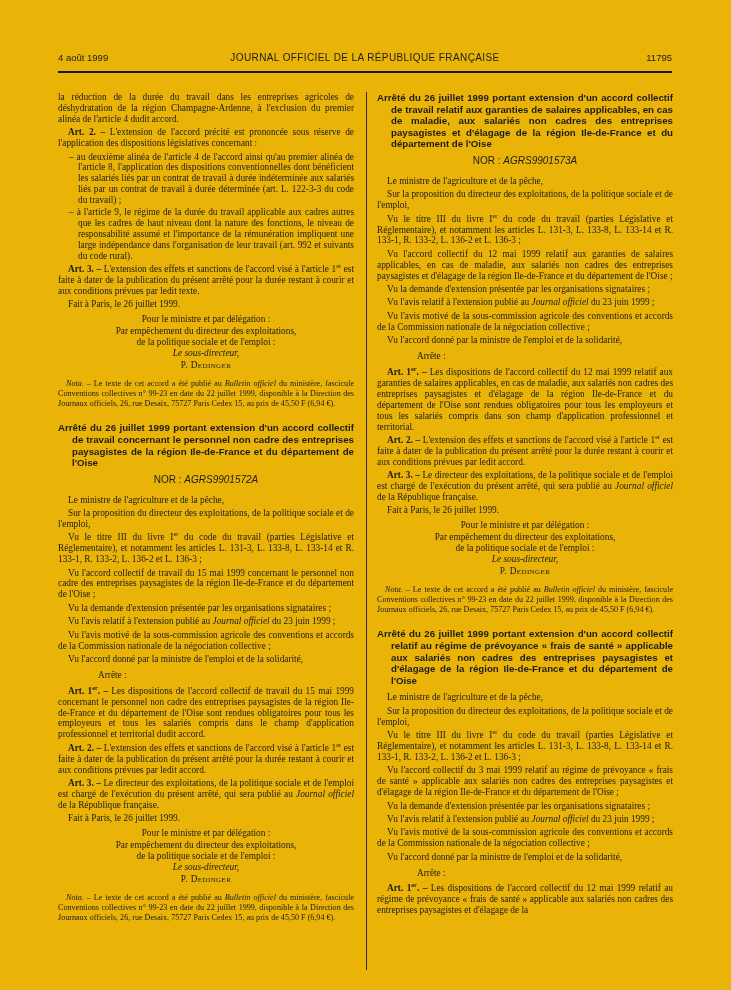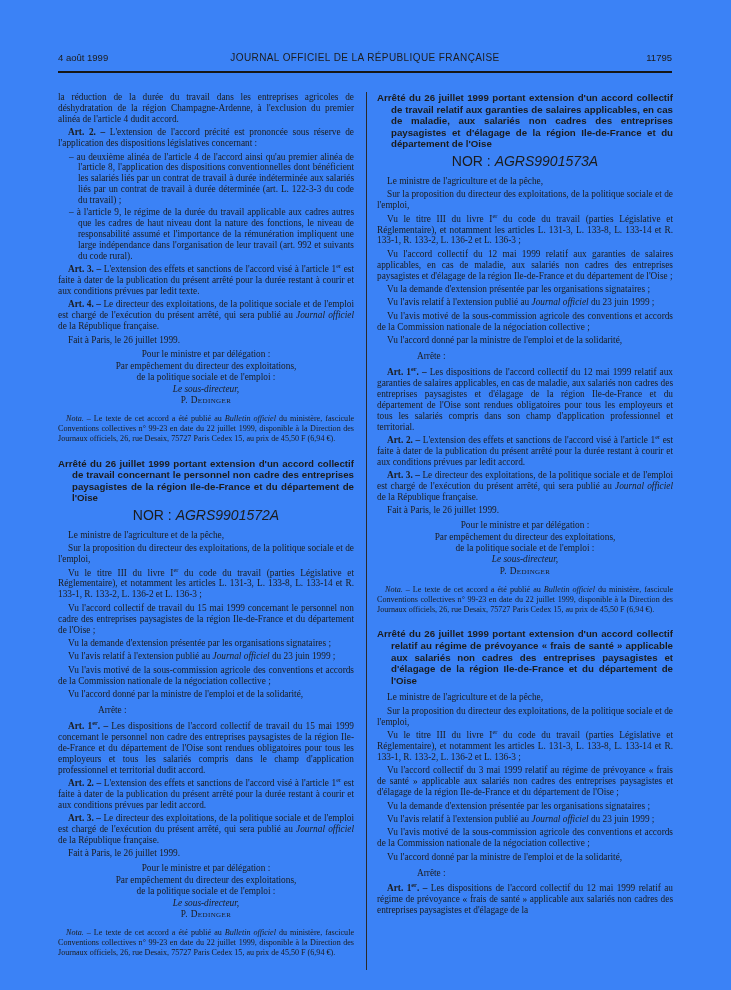--- a/index.html
+++ b/index.html
@@ -1,16 +1,16 @@
 <!DOCTYPE html>
 <html lang="fr"><head>
 <meta charset="utf-8">
 <style>
   html,body{margin:0;padding:0;background:#e9e9e6;}
-  .page{position:relative;width:731px;height:990px;margin:0 auto;background:#3b82f6;
+  .page{position:relative;width:731px;height:990px;margin:0 auto;background:#eab308;
         color:#1c1c1c;font-family:"Liberation Serif",serif;overflow:hidden;}
   
   .jo-header{position:absolute;top:52px;left:58px;width:614px;display:flex;
              align-items:baseline;font-family:"Liberation Sans",sans-serif;}
   .jo-date{width:120px;font-size:9.5px;}
   .jo-title{flex:1;text-align:center;font-size:10px;letter-spacing:.4px;}
   .jo-page{width:120px;text-align:right;font-size:9.5px;}
   .jo-rule{position:absolute;top:71px;left:58px;width:614px;height:2px;background:#161616;}
   
   .col{position:absolute;top:92px;width:296px;font-size:9.3px;line-height:10.9px;
@@ -18,21 +18,21 @@
   .col-left{left:58px;}
   .col-right{left:377px;}
   .col-divider{position:absolute;top:92px;left:366px;width:1px;height:878px;background:#2a2a2a;}
   .col>:first-child{margin-top:0;}
   
   .p{margin:2.5px 0;text-indent:10px;}
   .cont{margin:0 0 2.5px 0;text-indent:0;}
   .dash{margin:0 0 1px 20px;text-indent:-9px;}
   .heading{font-family:"Liberation Sans",sans-serif;font-weight:bold;font-size:9.7px;
            line-height:11.6px;margin:14px 0 6px 0;padding-left:14px;text-indent:-14px;}
-  .nor{font-family:"Liberation Sans",sans-serif;font-size:14px;text-align:center;
+  .nor{font-family:"Liberation Sans",sans-serif;font-size:10px;text-align:center;
        margin:6px 0 9px 0;text-indent:0;}
   .arrete{margin:5px 0 5px 40px;text-indent:0;}
   .sig{text-align:center;margin:4px 0 2px 0;line-height:11.4px;}
   .sigline{text-indent:0;}
   .nota{font-size:8.1px;line-height:9.7px;margin:8px 0 2px 0;text-indent:8px;}
   .b{font-weight:bold;}
   .i{font-style:italic;}
   .sc{font-variant:small-caps;letter-spacing:.4px;}
   .sup{font-size:6.3px;vertical-align:super;line-height:0;}
 </style>
@@ -45,21 +45,20 @@
     <span class="jo-title">JOURNAL OFFICIEL DE LA RÉPUBLIQUE FRANÇAISE</span>
     <span class="jo-page">11795</span>
   </div>
   <div class="jo-rule"></div>
   <div class="col col-left">
       <div class="cont"><span>la réduction de la durée du travail dans les entreprises agricoles de déshydratation de la région Champagne-Ardenne, à l'exclusion du premier alinéa de l'article 4 dudit accord.</span></div>
       <div class="p"><span class="b">Art. 2. – </span><span>L'extension de l'accord précité est prononcée sous réserve de l'application des dispositions législatives concernant :</span></div>
       <div class="dash"><span>– au deuxième alinéa de l'article 4 de l'accord ainsi qu'au premier alinéa de l'article 8, l'application des dispositions conventionnelles dont bénéficient les salariés liés par un contrat de travail à durée indéterminée aux salariés liés par un contrat de travail à durée déterminée (art. L. 122-3-3 du code du travail) ;</span></div>
       <div class="dash"><span>– à l'article 9, le régime de la durée du travail applicable aux cadres autres que les cadres de haut niveau dont la nature des fonctions, le niveau de responsabilité assumé et l'importance de la rémunération impliquent une large indépendance dans l'organisation de leur travail (art. 992 et suivants du code rural).</span></div>
       <div class="p"><span class="b">Art. 3. – </span><span>L'extension des effets et sanctions de l'accord visé à l'article 1</span><span class="sup">er</span><span> est faite à dater de la publication du présent arrêté pour la durée restant à courir et aux conditions prévues par ledit texte.</span></div>
-      <div class="p"><span class="b">Art. 4. – </span><span>Le directeur des exploitations, de la politique sociale et de l'emploi est chargé de l'exécution du présent arrêté, qui sera publié au </span><span class="i">Journal officiel</span><span> de la République française.</span></div>
       <div class="p"><span>Fait à Paris, le 26 juillet 1999.</span></div>
       <div class="sig">
         <div class="sigline"><span>Pour le ministre et par délégation :</span></div>
         <div class="sigline"><span>Par empêchement du directeur des exploitations,</span></div>
         <div class="sigline"><span>de la politique sociale et de l'emploi :</span></div>
         <div class="sigline"><span class="i">Le sous-directeur,</span></div>
         <div class="sigline"><span class="sc">P. Dedinger</span></div>
       </div>
       <div class="nota"><span class="i">Nota. </span><span>– Le texte de cet accord a été publié au </span><span class="i">Bulletin officiel</span><span> du ministère, fascicule Conventions collectives n° 99-23 en date du 22 juillet 1999, disponible à la Direction des Journaux officiels, 26, rue Desaix, 75727 Paris Cedex 15, au prix de 45,50 F (6,94 €).</span></div>
       <div class="heading"><span>Arrêté du 26 juillet 1999 portant extension d'un accord collectif de travail concernant le personnel non cadre des entreprises paysagistes de la région Ile-de-France et du département de l'Oise</span></div>

